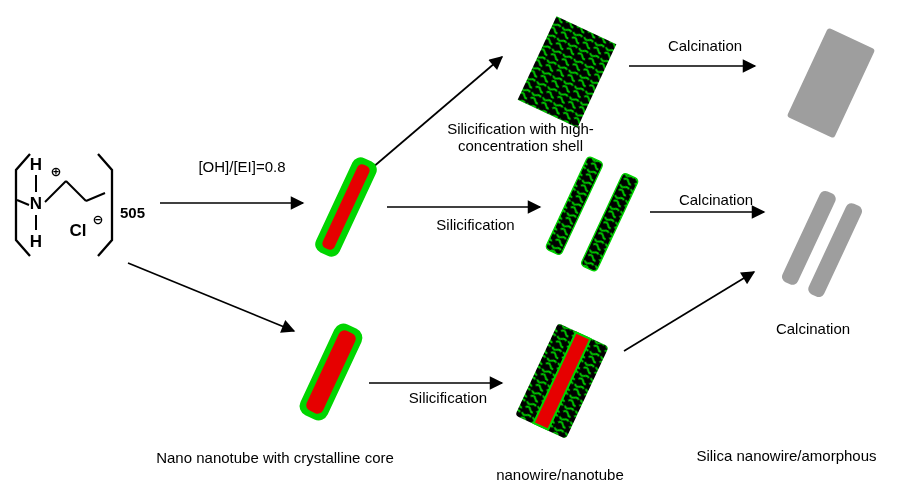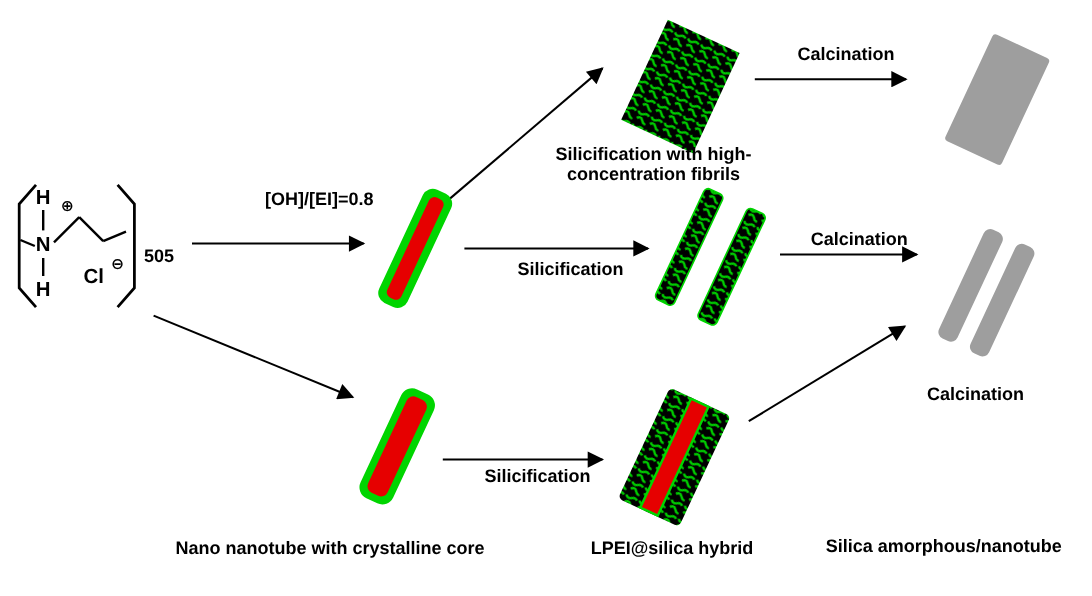--- a/index.html
+++ b/index.html
@@ -19,21 +19,20 @@
     color:#000;
     overflow:hidden;
   }
   .layer{position:absolute;left:0;top:0;}
   .lbl{
     position:absolute;
     font-size:15px;
     line-height:1.15;
     text-align:center;
     white-space:nowrap;
-    font-weight:bold;
   }
   .atom{
     font-family:"Liberation Sans",sans-serif;
     font-weight:bold;font-size:17px;
     fill:#000;stroke:none;text-anchor:middle;
   }
   .charge{
     font-family:"DejaVu Sans",sans-serif;
     font-weight:bold;font-size:13px;
     fill:#000;stroke:none;text-anchor:middle;
@@ -118,35 +117,36 @@
     <g transform="translate(831,83) rotate(25)">
       <rect x="-26" y="-49" width="52" height="98" rx="3" style="fill:var(--calcined-gray)"></rect>
     </g>
 
     <g transform="translate(822,244) rotate(25)">
       <rect x="-23" y="-50" width="17" height="100" rx="6" style="fill:var(--calcined-gray)"></rect>
       <rect x="6" y="-50" width="17" height="100" rx="6" style="fill:var(--calcined-gray)"></rect>
     </g>
   </svg>
 
-  <div class="lbl" style="left:196px;top:158px;width:140px">[OH]/[EI]=0.8</div>
+  <div class="lbl" style="left:172px;top:158px;width:140px">[OH]/[EI]=0.8</div>
 
-  <div class="lbl" style="left:442px;top:120px;width:205px">
+  <div class="lbl" style="left:418px;top:120px;width:205px">
     <span>Silicification with high-</span><br>
-    <span>concentration fibrils</span>
+    <span>concentration shell</span>
   </div>
 
   <div class="lbl" style="left:413px;top:216px;width:125px">Silicification</div>
   <div class="lbl" style="left:388px;top:389px;width:120px">Silicification</div>
 
   <div class="lbl" style="left:640px;top:37px;width:130px">Calcination</div>
   <div class="lbl" style="left:651px;top:191px;width:130px">Calcination</div>
   <div class="lbl" style="left:748px;top:320px;width:130px">Calcination</div>
 
   <div class="lbl" style="left:115px;top:449px;width:320px">
     <span>Nano nanotube with crystalline core</span><br>
   </div>
   <div class="lbl" style="left:470px;top:449px;width:180px">
-    <span>LPEI@silica hybrid</span><br>
+    <br>
+    <span>nanowire/nanotube</span>
   </div>
-  <div class="lbl" style="left:663px;top:447px;width:247px">Silica amorphous/nanotube</div>
+  <div class="lbl" style="left:663px;top:447px;width:247px">Silica nanowire/amorphous</div>
 
 </div>
 
 </body></html>

